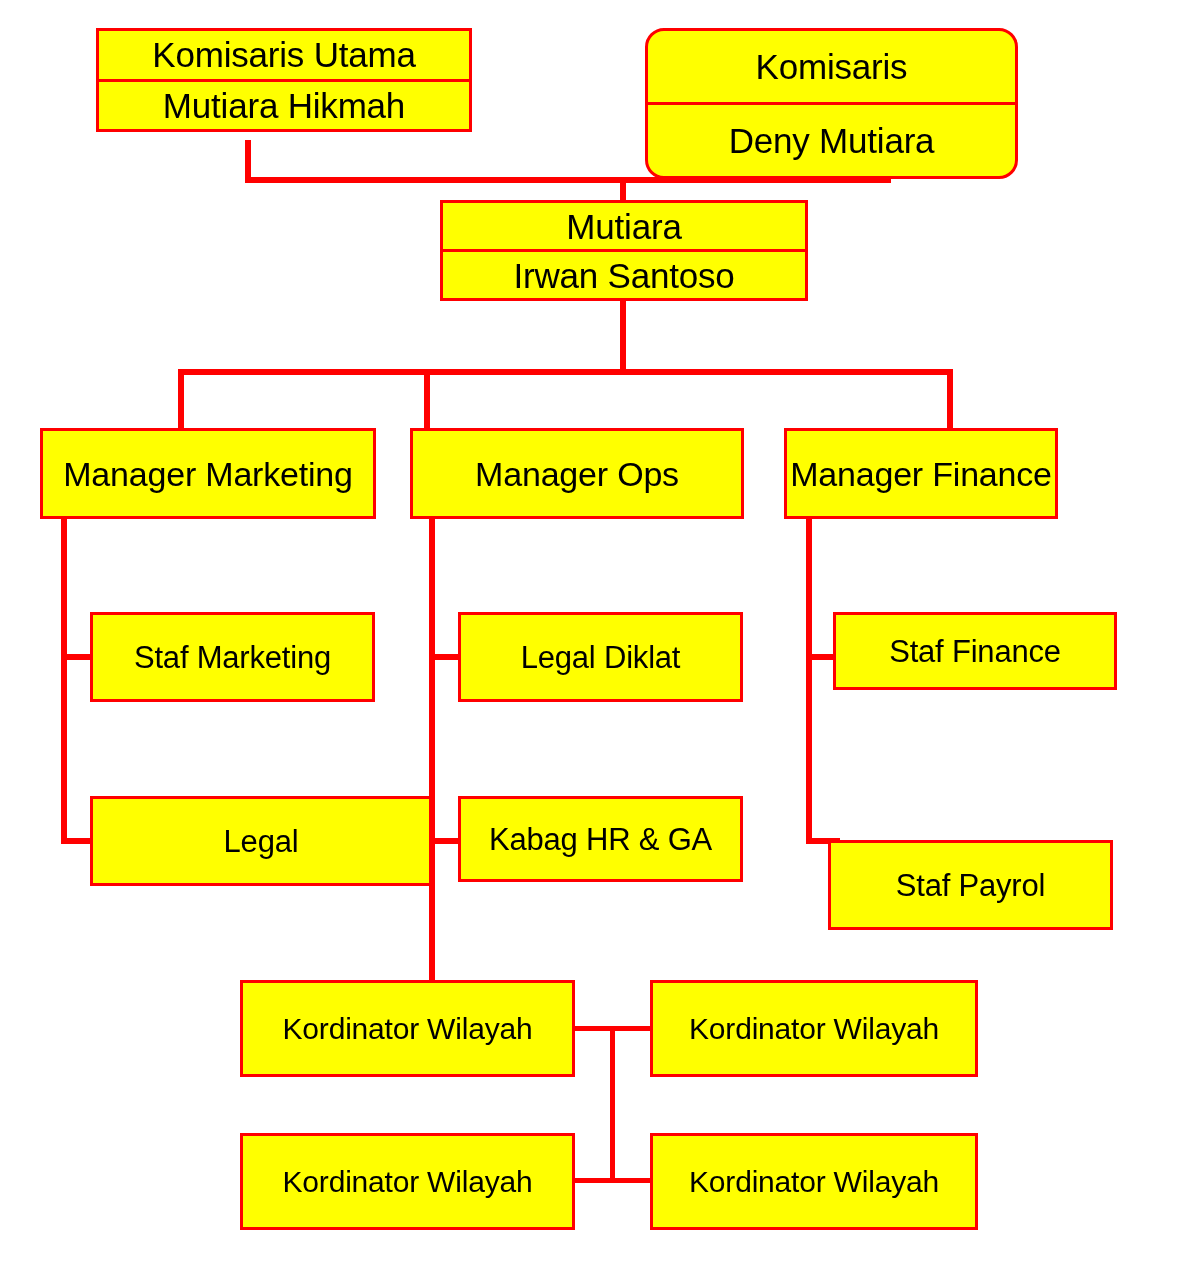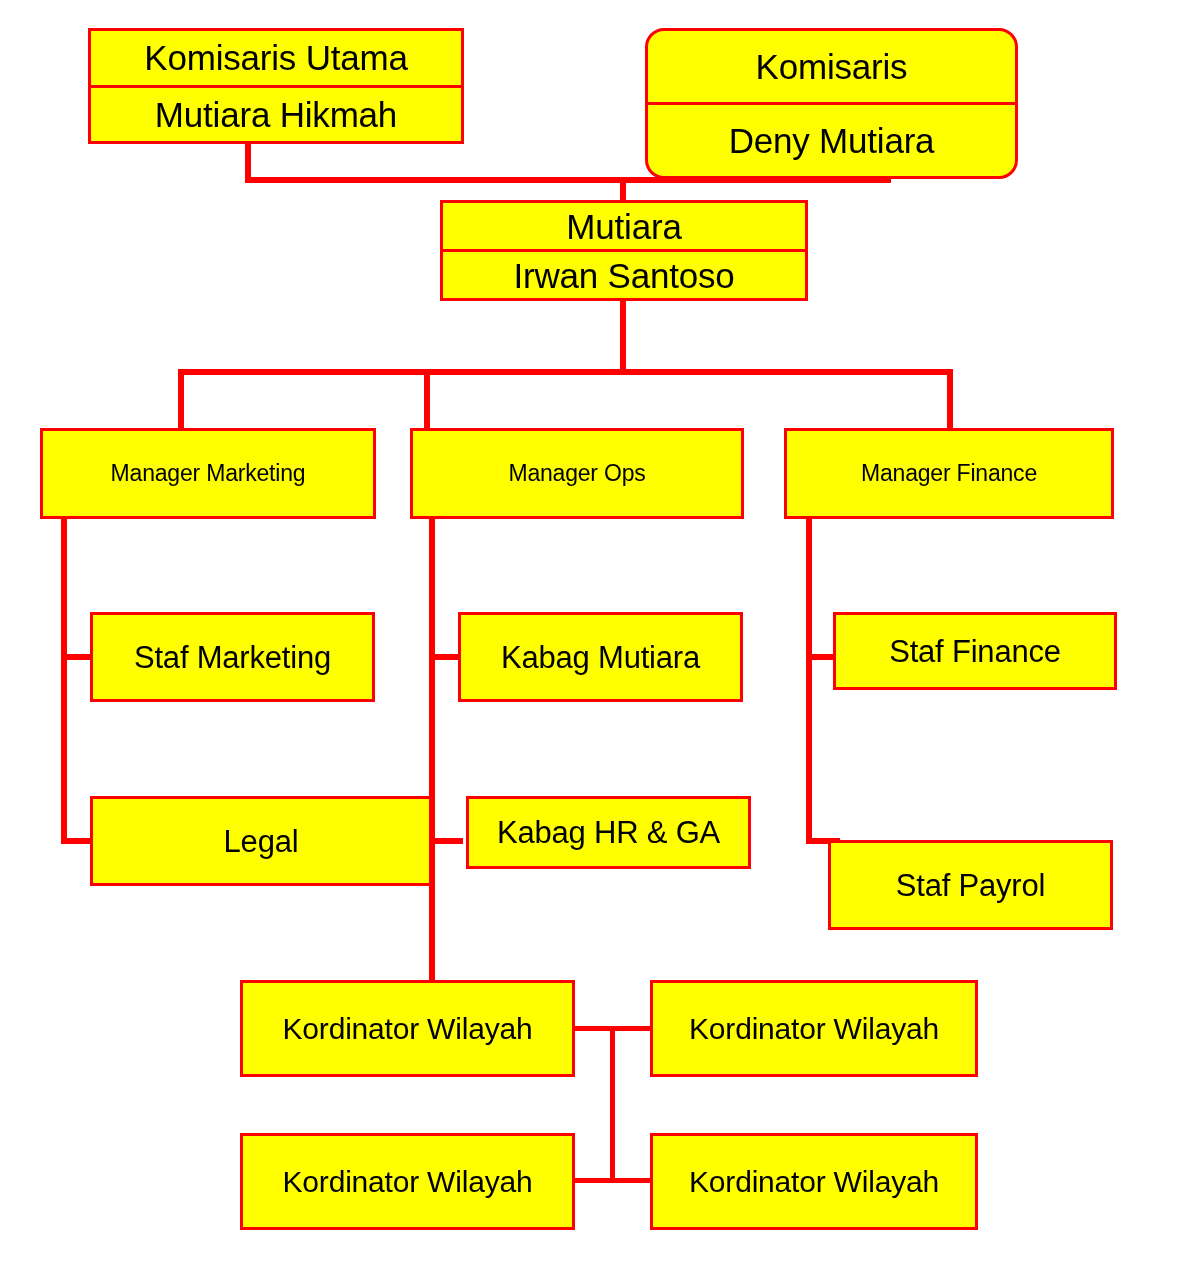--- a/index.html
+++ b/index.html
@@ -37,21 +37,21 @@
     letter-spacing: -0.2px;
     white-space: nowrap;
     line-height: 1;
   }
   .node .cell.divided {
     border-bottom: 3px solid #FF0000;
   }
 
   
   .two-row .cell { font-size: 35px; }
-  .one-row .cell { font-size: 23px; }
+  .one-row .cell { font-size: 34px; }
   .sub .cell     { font-size: 31px; }
   .koor .cell    { font-size: 30px; }
 
   
   .line {
     position: absolute;
     background: #FF0000;
     z-index: 1;
   }
 </style>
@@ -85,21 +85,21 @@
   <div class="line" style="left:806px; top:516px; width:6px; height:328px;"></div>
   <div class="line" style="left:806px; top:654px; width:34px; height:6px;"></div>
   <div class="line" style="left:806px; top:838px; width:34px; height:6px;"></div>
 
   <div class="line" style="left:574px; top:1026px; width:41px; height:5px;"></div>
   <div class="line" style="left:610px; top:1026px; width:42px; height:5px;"></div>
   <div class="line" style="left:610px; top:1026px; width:5px; height:157px;"></div>
   <div class="line" style="left:574px; top:1178px; width:41px; height:5px;"></div>
   <div class="line" style="left:610px; top:1178px; width:42px; height:5px;"></div>
 
-  <div class="node two-row" style="left:88px; top:28px; width:376px; height:116px;">
+  <div class="node two-row" style="left:96px; top:28px; width:376px; height:104px;">
     <div class="cell divided">Komisaris Utama</div>
     <div class="cell">Mutiara Hikmah</div>
   </div>
 
   <div class="node two-row" style="left:645px; top:28px; width:373px; height:151px;border-radius:19px;">
     <div class="cell divided">Komisaris</div>
     <div class="cell">Deny Mutiara</div>
   </div>
 
   <div class="node two-row" style="left:440px; top:200px; width:368px; height:101px;">
@@ -108,41 +108,41 @@
   </div>
 
   <div class="node one-row" style="left:40px; top:428px; width:336px; height:91px;">
     <div class="cell">Manager Marketing</div>
   </div>
 
   <div class="node one-row" style="left:410px; top:428px; width:334px; height:91px;">
     <div class="cell">Manager Ops</div>
   </div>
 
-  <div class="node one-row" style="left:784px; top:428px; width:330px; height:91px;">
+  <div class="node one-row" style="left:784px; top:428px; width:274px; height:91px;">
     <div class="cell">Manager Finance</div>
   </div>
 
   <div class="node sub" style="left:90px; top:612px; width:285px; height:90px;">
     <div class="cell">Staf Marketing</div>
   </div>
 
   <div class="node sub" style="left:458px; top:612px; width:285px; height:90px;">
-    <div class="cell">Kabag Mutiara</div>
+    <div class="cell">Legal Diklat</div>
   </div>
 
   <div class="node sub" style="left:833px; top:612px; width:284px; height:78px;">
     <div class="cell">Staf Finance</div>
   </div>
 
   <div class="node sub" style="left:90px; top:796px; width:342px; height:90px;">
     <div class="cell">Legal</div>
   </div>
 
-  <div class="node sub" style="left:458px; top:796px; width:285px; height:73px;margin-left:8px;">
+  <div class="node sub" style="left:458px; top:796px; width:285px; height:86px;">
     <div class="cell">Kabag HR &amp; GA</div>
   </div>
 
   <div class="node sub" style="left:828px; top:840px; width:285px; height:90px;">
     <div class="cell">Staf Payrol</div>
   </div>
 
   <div class="node koor" style="left:240px; top:980px; width:335px; height:97px;">
     <div class="cell">Kordinator Wilayah</div>
   </div>

